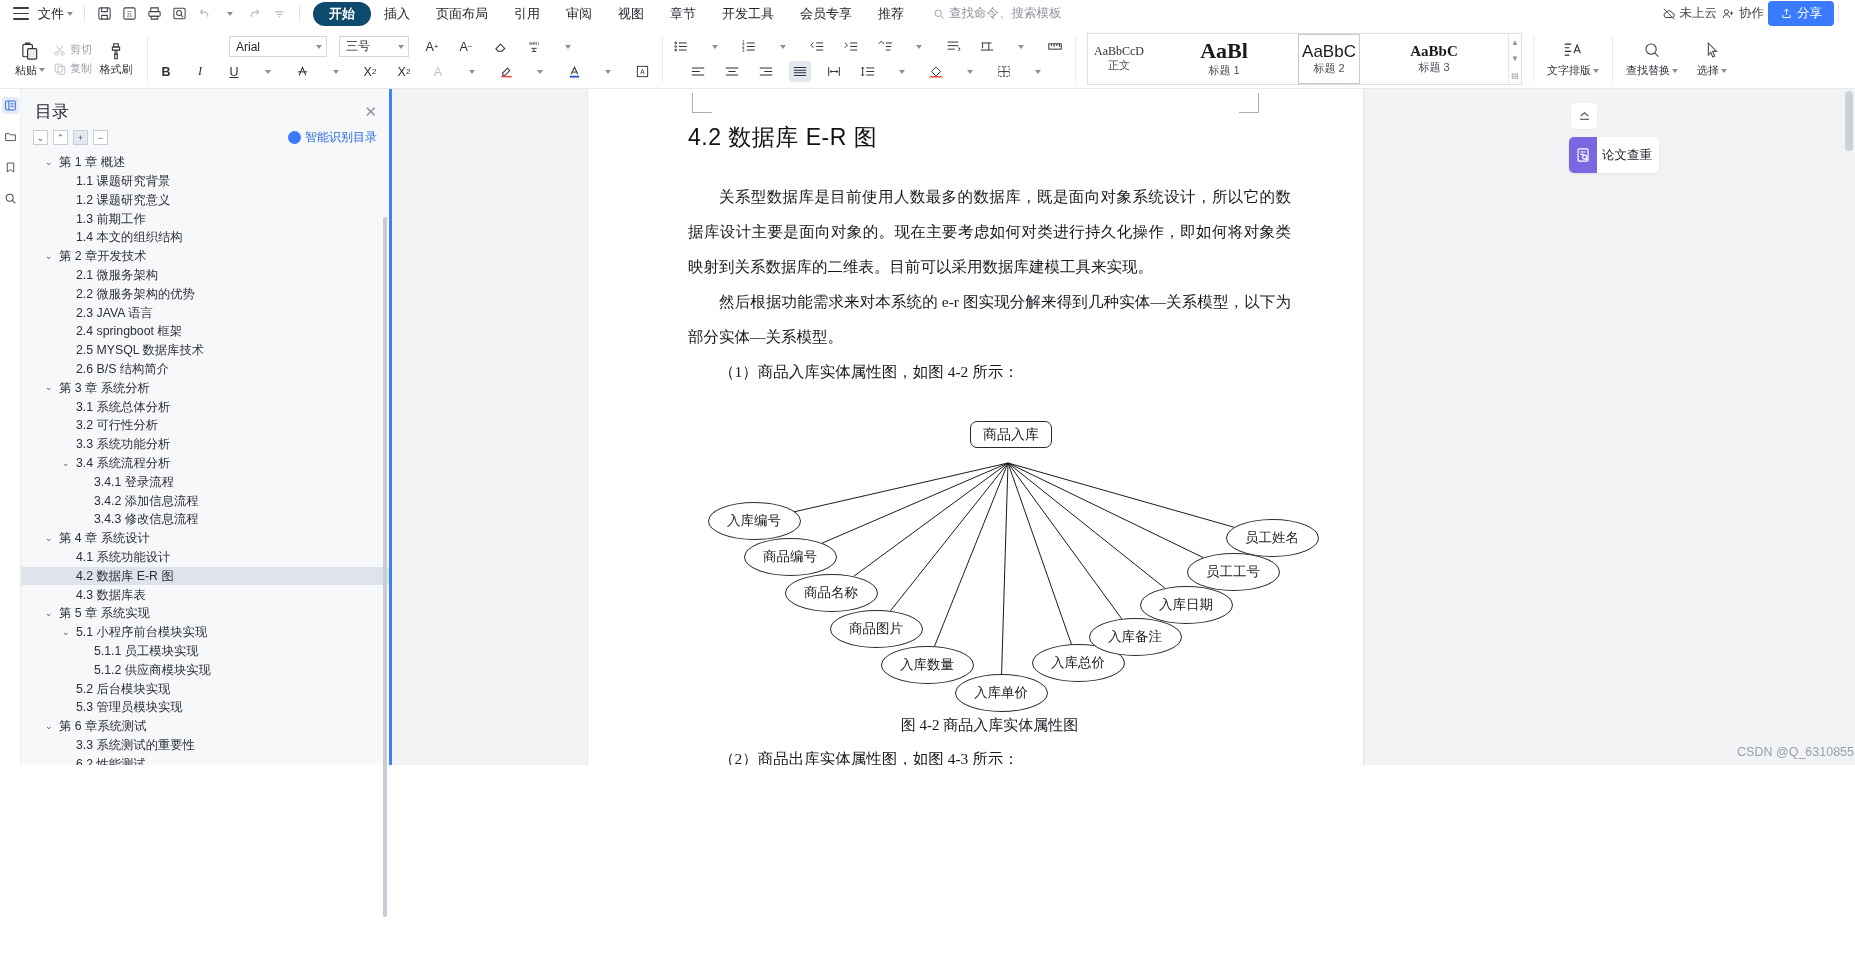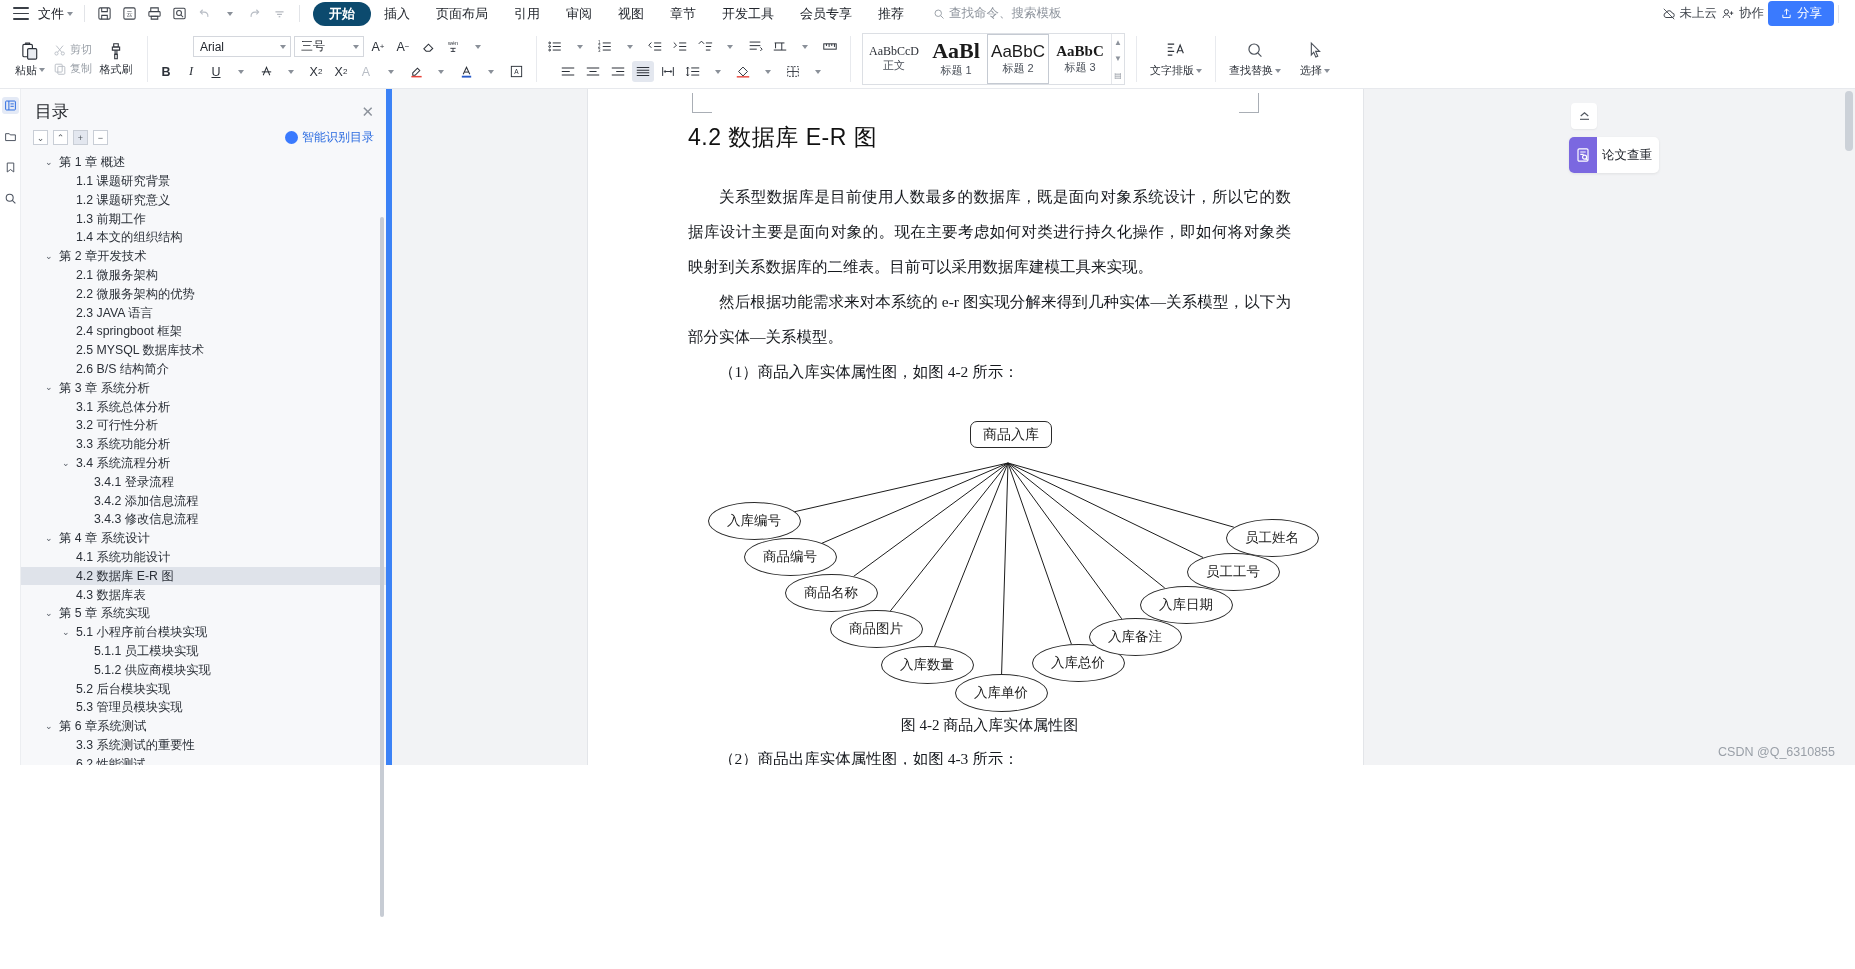--- a/index.html
+++ b/index.html
@@ -41,32 +41,32 @@
     padding:2px 0 0 4px; flex:none; border-bottom:1px solid #e7e9ed;
   }
   .rgroup { display:flex; align-items:center; padding:0 5px; height:58px; }
   .rsep { width:1px; background:#e8eaee; margin:6px 4px; height:46px; }
   .paste-col { display:flex; flex-direction:column; align-items:center; justify-content:center; width:42px; font-size:11px; color:#2c3139; }
   .paste-col .lbl { display:flex; align-items:center; gap:2px; margin-top:1px; }
   .mini-col { display:flex; flex-direction:column; justify-content:center; gap:2px; }
   .mini-row { display:flex; align-items:center; gap:3px; font-size:11px; color:#9aa0a8; padding:1px 2px; }
   .fmt-col { display:flex; flex-direction:column; align-items:center; justify-content:center; width:44px; font-size:11px; color:#2c3139; }
   .font-area { display:flex; flex-direction:column; justify-content:center; gap:4px; padding-left:3px; }
-  .font-row { display:flex; align-items:center; gap:3px; }
+  .font-row { display:flex; align-items:center; gap:12px; }
   .fsel {
     height:21px; border:1px solid #d4d7dd; background:#fff; display:flex; align-items:center;
     justify-content:space-between; padding:0 4px 0 6px; font-size:12px; color:#22262d;
   }
   .fsel.name { width:98px; }
   .fsel.size { width:70px; }
   .ibtn { width:22px; height:21px; display:flex; align-items:center; justify-content:center; font-size:12.5px; color:#2c3139; }
   .ibtn.on { background:#e3e7ef; border-radius:3px; }
   .ibtn.dim { color:#b9bec6; }
   .styles {
-    display:flex; align-items:stretch; border:1px solid #dcdfe4; height:52px; margin:3px 2px; background:#fff;
+    display:flex; align-items:stretch; border:1px solid #dcdfe4; height:52px; margin:3px 2px; background:#fff;gap:43px;
   }
   .style-cell { width:62px; display:flex; flex-direction:column; align-items:center; justify-content:center; gap:1px; padding:0 2px; }
   .style-cell.sel { border:1px solid #c5cad2; }
   .style-prev { font-size:14px; color:#1a1a1a; line-height:1; white-space:nowrap; overflow:hidden; }
   .style-prev.p1 { font-size:12px; font-family:"Liberation Serif",serif; color:#2b2f36; }
   .style-prev.p2 { font-size:22px; font-weight:bold; font-family:"Liberation Serif",serif; }
   .style-prev.p3 { font-size:17px; font-family:"Liberation Sans",sans-serif; }
   .style-prev.p4 { font-size:15px; font-weight:bold; font-family:"Liberation Serif",serif; }
   .style-name { font-size:11px; color:#4a5059; }
   .style-scroll { width:13px; display:flex; flex-direction:column; justify-content:space-around; align-items:center; border-left:1px solid #e4e6ea; color:#8d939c; font-size:8px; }
@@ -78,21 +78,21 @@
   .leftrail {
     width:21px; background:#ffffff; display:flex; flex-direction:column; align-items:center;
     padding-top:8px; gap:14px; flex:none; border-right:1px solid #eceef1;
   }
   .rail-ic { width:17px;height:17px; display:flex;align-items:center;justify-content:center; color:#4c5360; }
   .rail-ic.on { background:#e4eaf6; border-radius:3px; color:#2b6be0; }
 
   
   .toc {
     width:371px; background:#f7f8fa; flex:none; display:flex; flex-direction:column;
-    border-right:6px solid #3b82f6; position:relative;
+    border-right:3px solid #3b82f6; position:relative;
   }
   .toc-head { display:flex; align-items:center; padding:11px 12px 4px 14px; }
   .toc-title { font-size:17px; color:#1d2025; }
   .toc-x { margin-left:auto; color:#8d939c; font-size:15px; line-height:1; }
   .toc-tools { display:flex; align-items:center; padding:2px 12px 6px 12px; gap:5px; }
   .tool-sq { width:15px;height:15px;border:1px solid #c9ced6;background:#fff;display:flex;align-items:center;justify-content:center;font-size:9px;color:#51585f; }
   .tool-sq.on { background:#e3e7ef; }
   .smart { margin-left:auto; display:flex; align-items:center; gap:4px; font-size:12px; color:#2b6be0; }
   .smart .dot { width:13px;height:13px;border-radius:50%;background:#3a7afe; display:inline-block; }
   .toc-list { flex:1; overflow:hidden; padding:1px 0 0 0; position:relative; }
@@ -142,21 +142,21 @@
   }
   .plugin-card {
     position:absolute; left:10px; top:48px; width:90px; height:36px; background:#fff;
     border-radius:5px; display:flex; align-items:center; gap:5px; padding-left:0;
     box-shadow:0 1px 3px rgba(0,0,0,.08); overflow:hidden;
   }
   .plugin-ic { width:28px; height:36px; background:#7b68e0; display:flex; align-items:center; justify-content:center; color:#fff; flex:none; }
   .plugin-lbl { font-size:12.5px; color:#22262d; }
   .scroll-far { position:absolute; right:2px; top:2px; width:8px; height:60px; background:#ccd1d8; border-radius:4px; }
 
-  .watermark { position:absolute; right:20px; bottom:6px; font-size:12.5px; color:#9aa0a8; }
+  .watermark { position:absolute; right:1px; bottom:6px; font-size:12.5px; color:#9aa0a8; }
 </style>
 </head>
 <body>
 
 <div class="app">
 
   <div class="menubar">
     <div class="hamburger">
         <i></i>
         <i></i>

